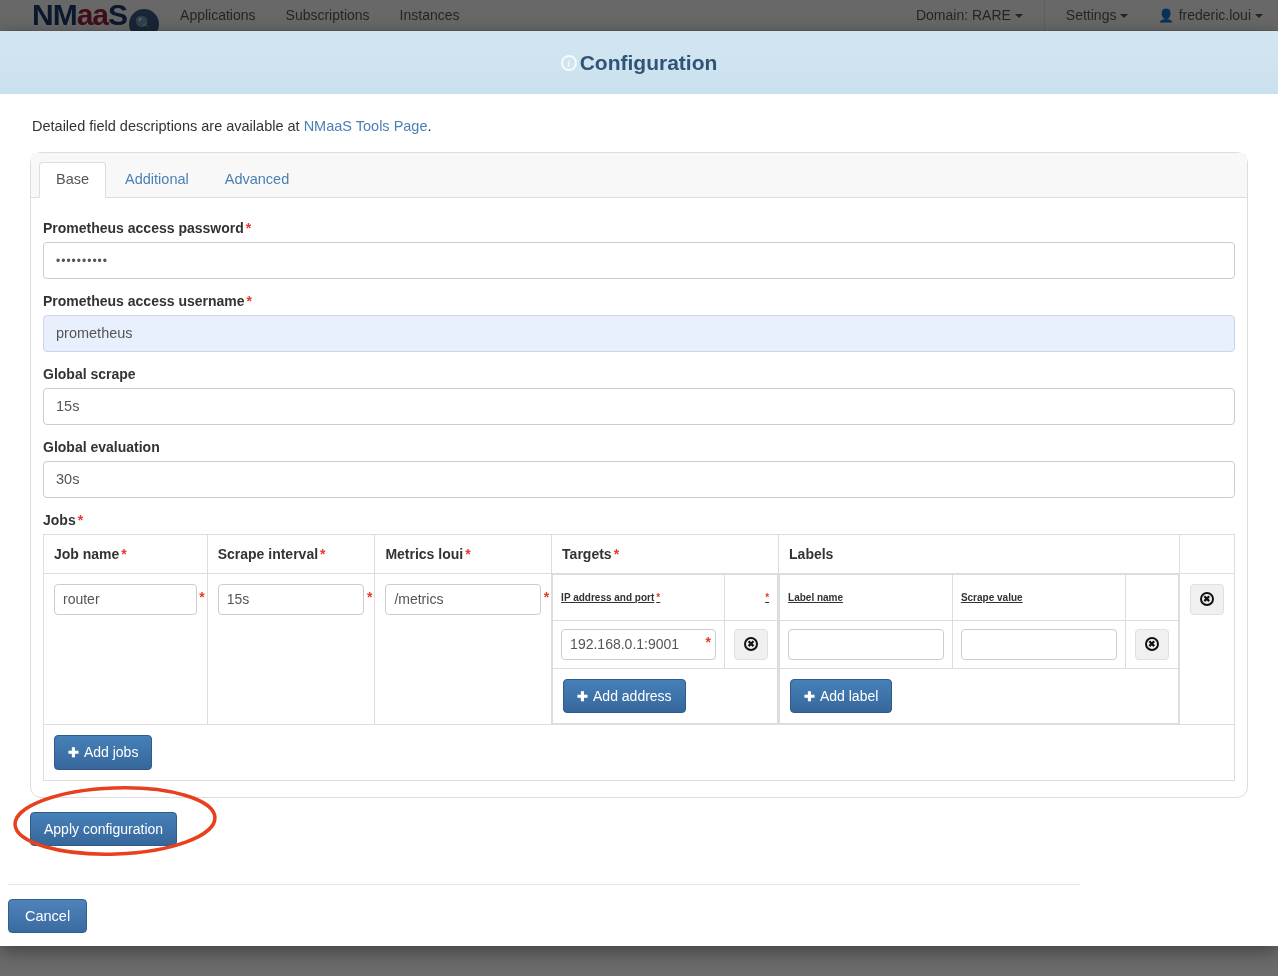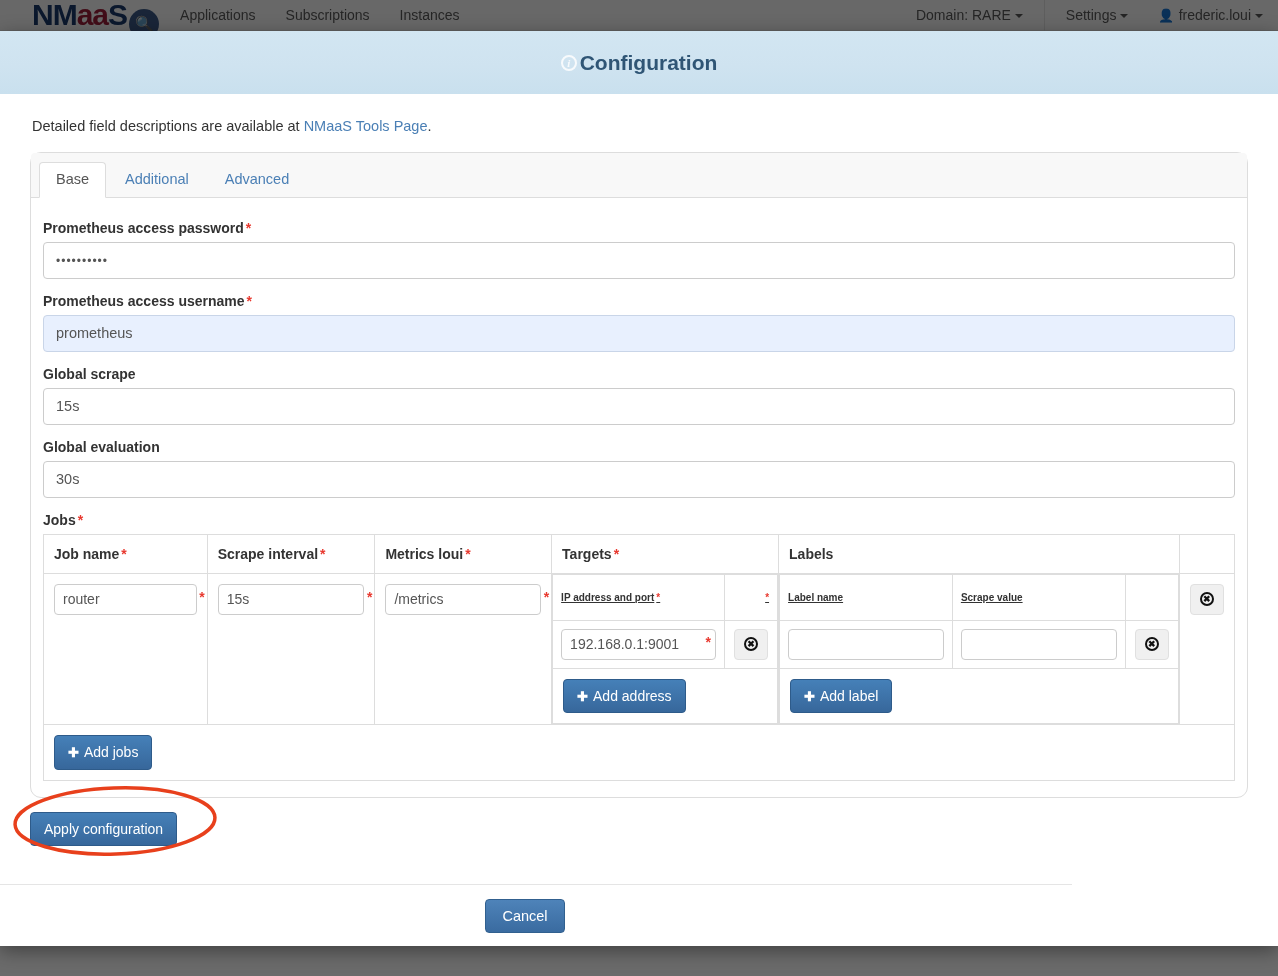--- a/index.html
+++ b/index.html
@@ -200,23 +200,23 @@
     display: inline-block; width: 14px; height: 14px; border-radius: 50%;
     border: 2px solid #111; color: #111; font-size: 9px; font-weight: bold;
     line-height: 10px; text-align: center;
   }
 
   .add-row td { padding: 10px; text-decoration: underline; }
 
   .apply-row { margin-top: 14px; position: relative; }
 
   .modal-footer {
-    position: absolute; left: 0; bottom: 0; width: 1072px; height: 62px;
+    position: absolute; left: 8px; bottom: 0; width: 1072px; height: 62px;
     border-top: 1px solid #e5e5e5; background: #fff;
-    display: flex; align-items: center; justify-content: center;
+    display: flex; align-items: center; justify-content: flex-start;
     padding-right: 22px;
   }
   .btn-cancel {
     background: linear-gradient(to bottom, #4e83b9 0%, #3a6ba0 100%);
     border: 1px solid #31608f; color: #fff; border-radius: 4px;
     font-size: 14.5px; padding: 8px 16px; cursor: pointer;
     font-family: "Liberation Sans", sans-serif;
   }
 
   

